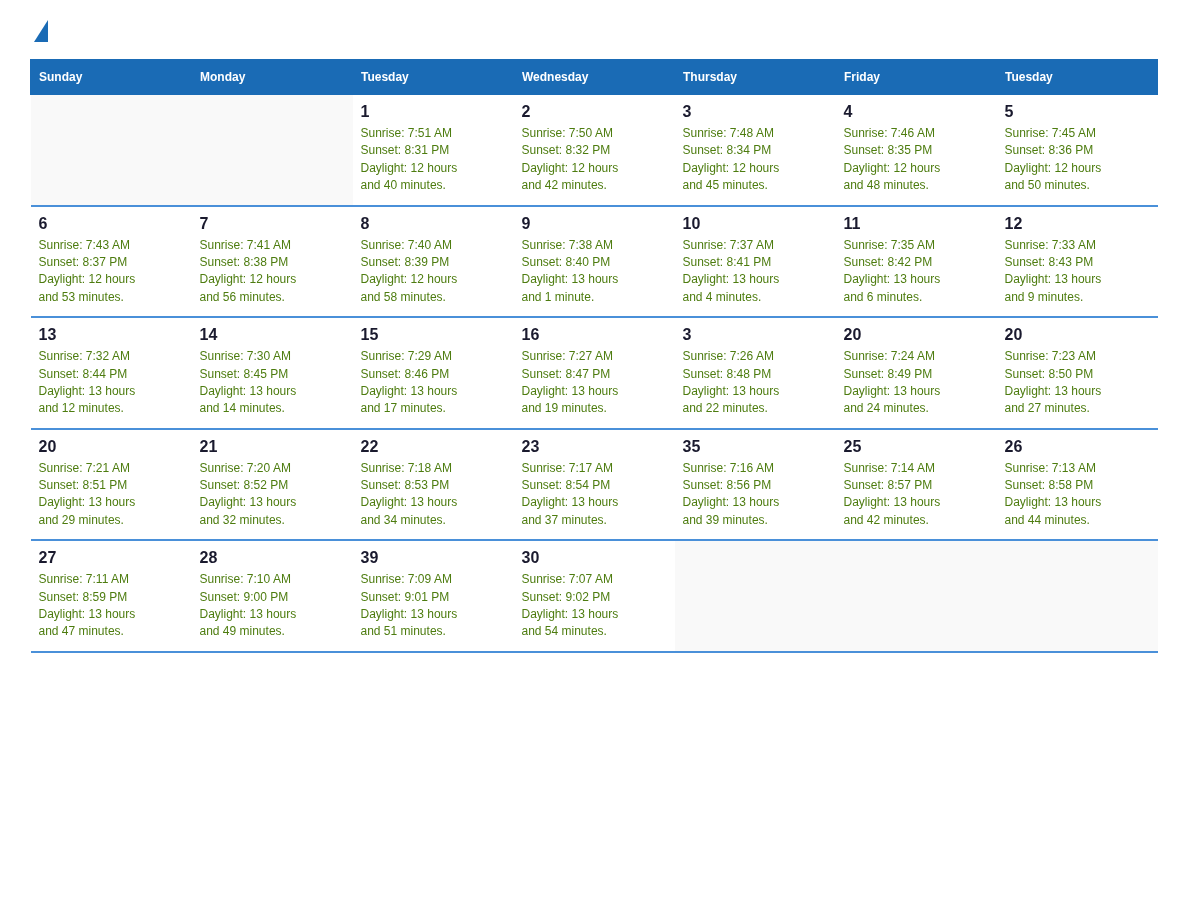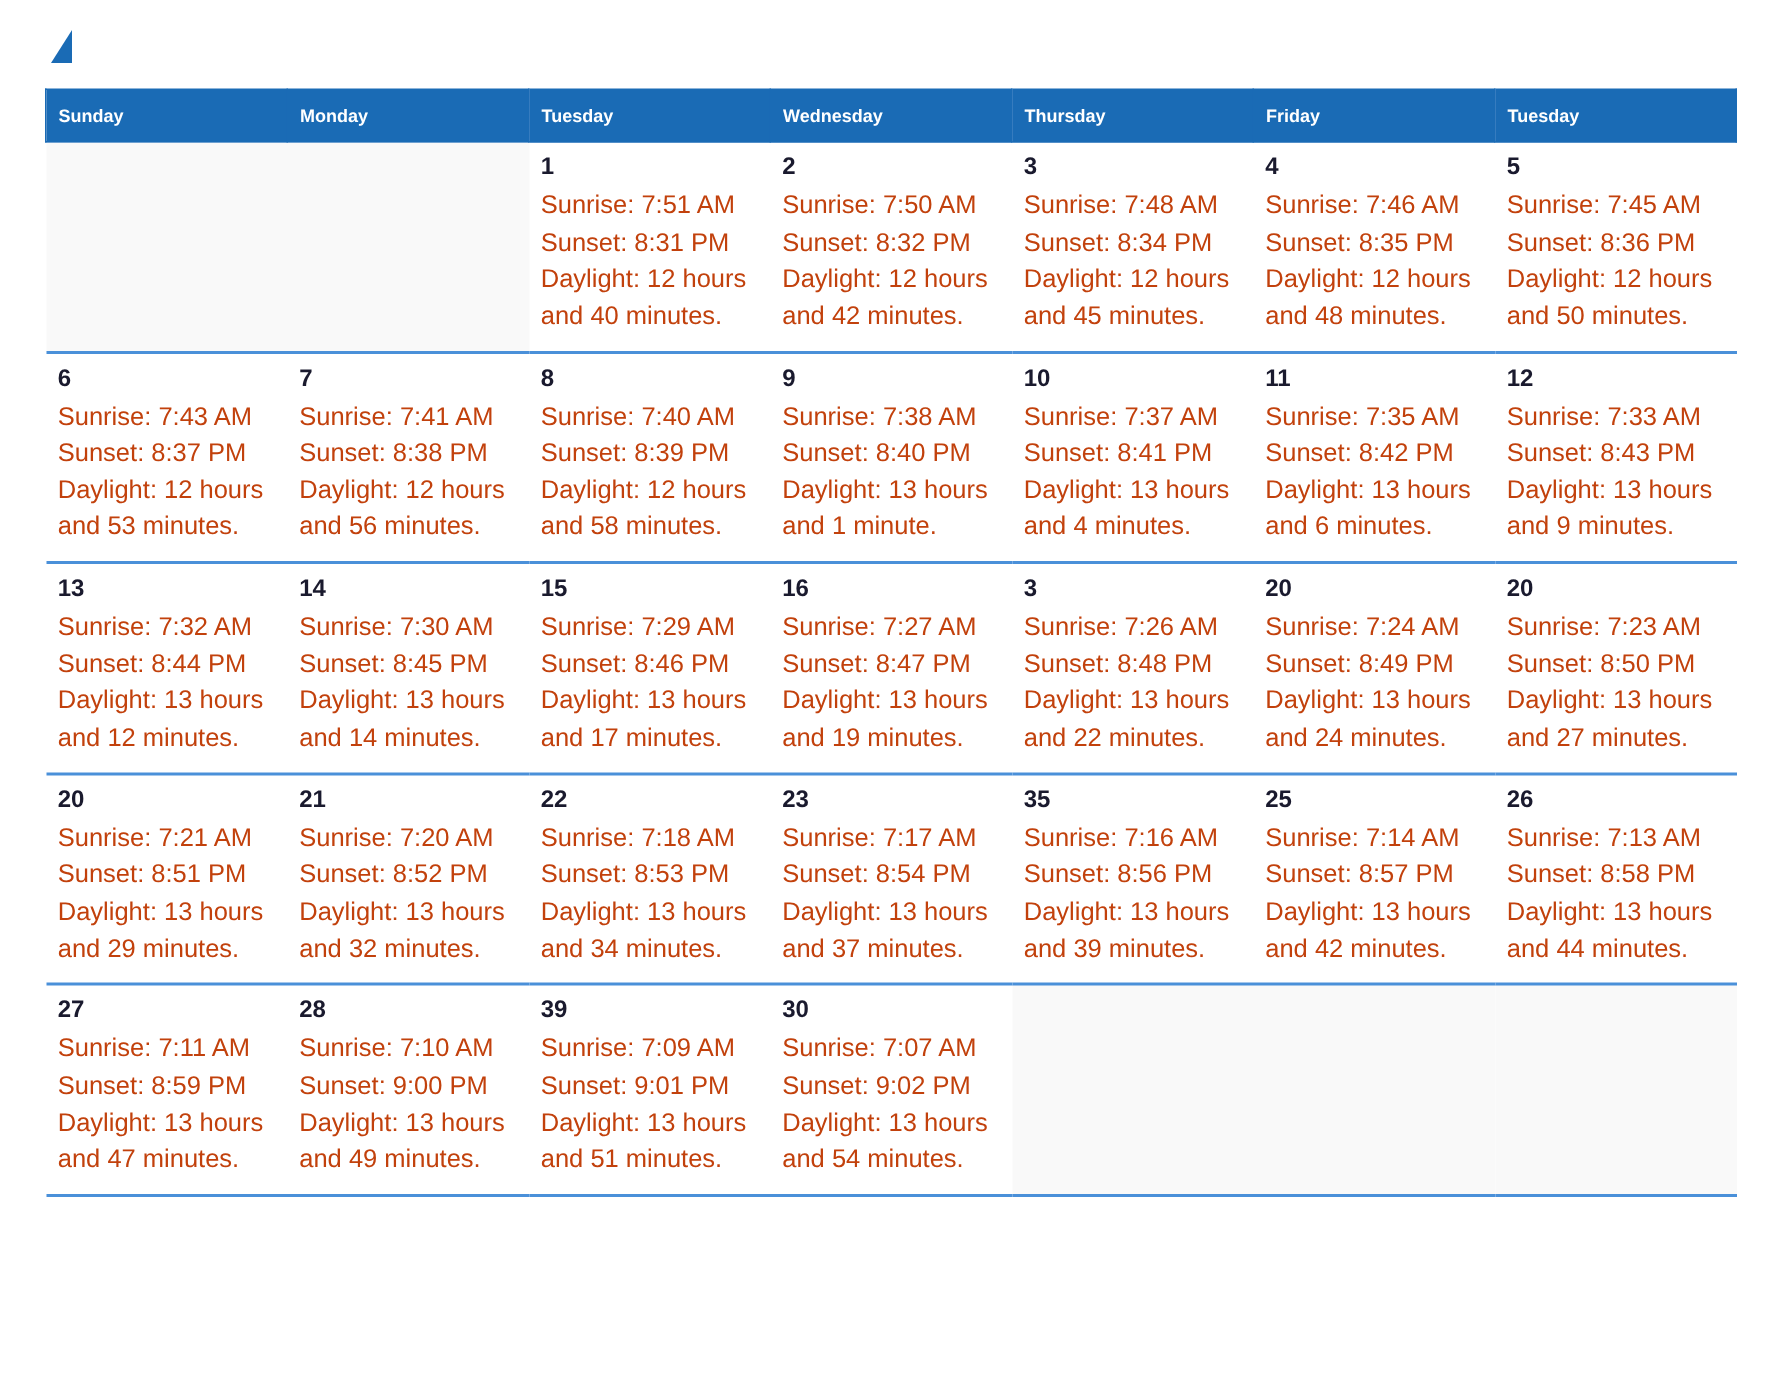--- a/index.html
+++ b/index.html
@@ -85,22 +85,22 @@
       min-height: 90px;
     }
     .day-number {
       font-size: 16px;
       font-weight: bold;
       color: #1a1a2e;
       display: block;
       margin-bottom: 4px;
     }
     .day-info {
-      font-size: 17px;
-      color: #c2410c;
+      font-size: 12px;
+      color: #4d7c0f;
       line-height: 1.45;
     }
     .empty-cell {
       background: #f9f9f9;
     }
   </style>
 </head>
 <body>
 
 <div class="header-row">

